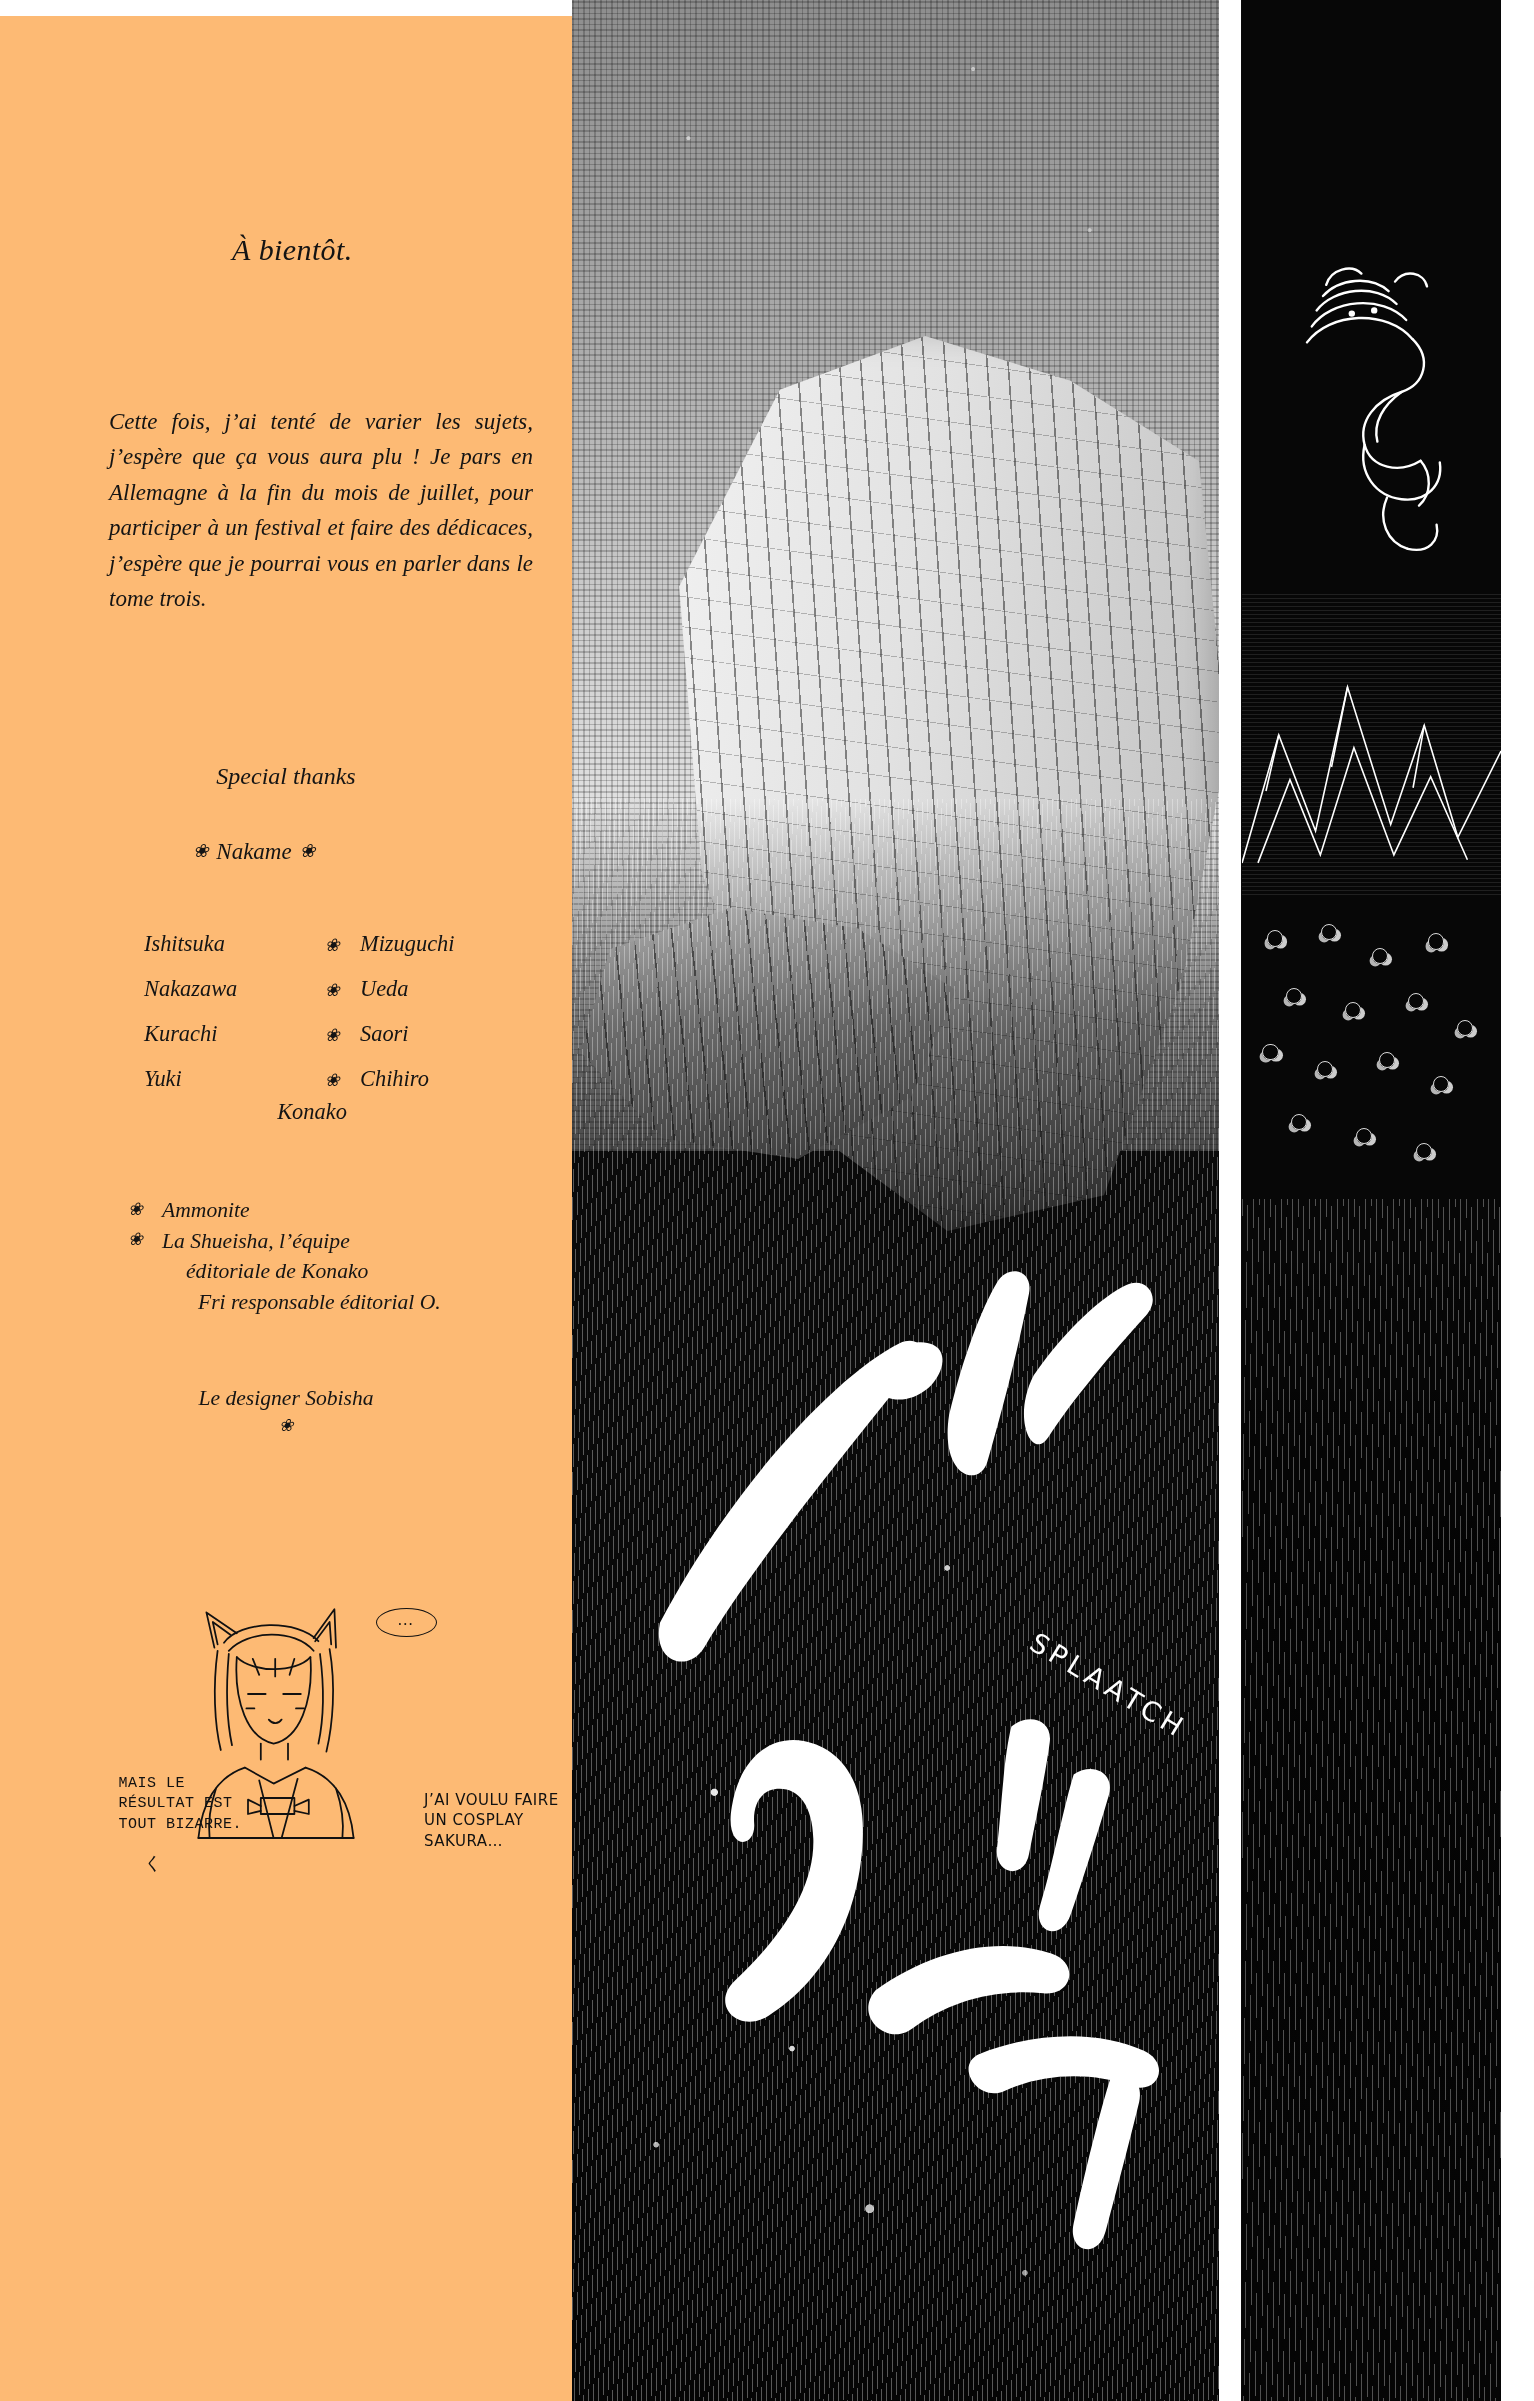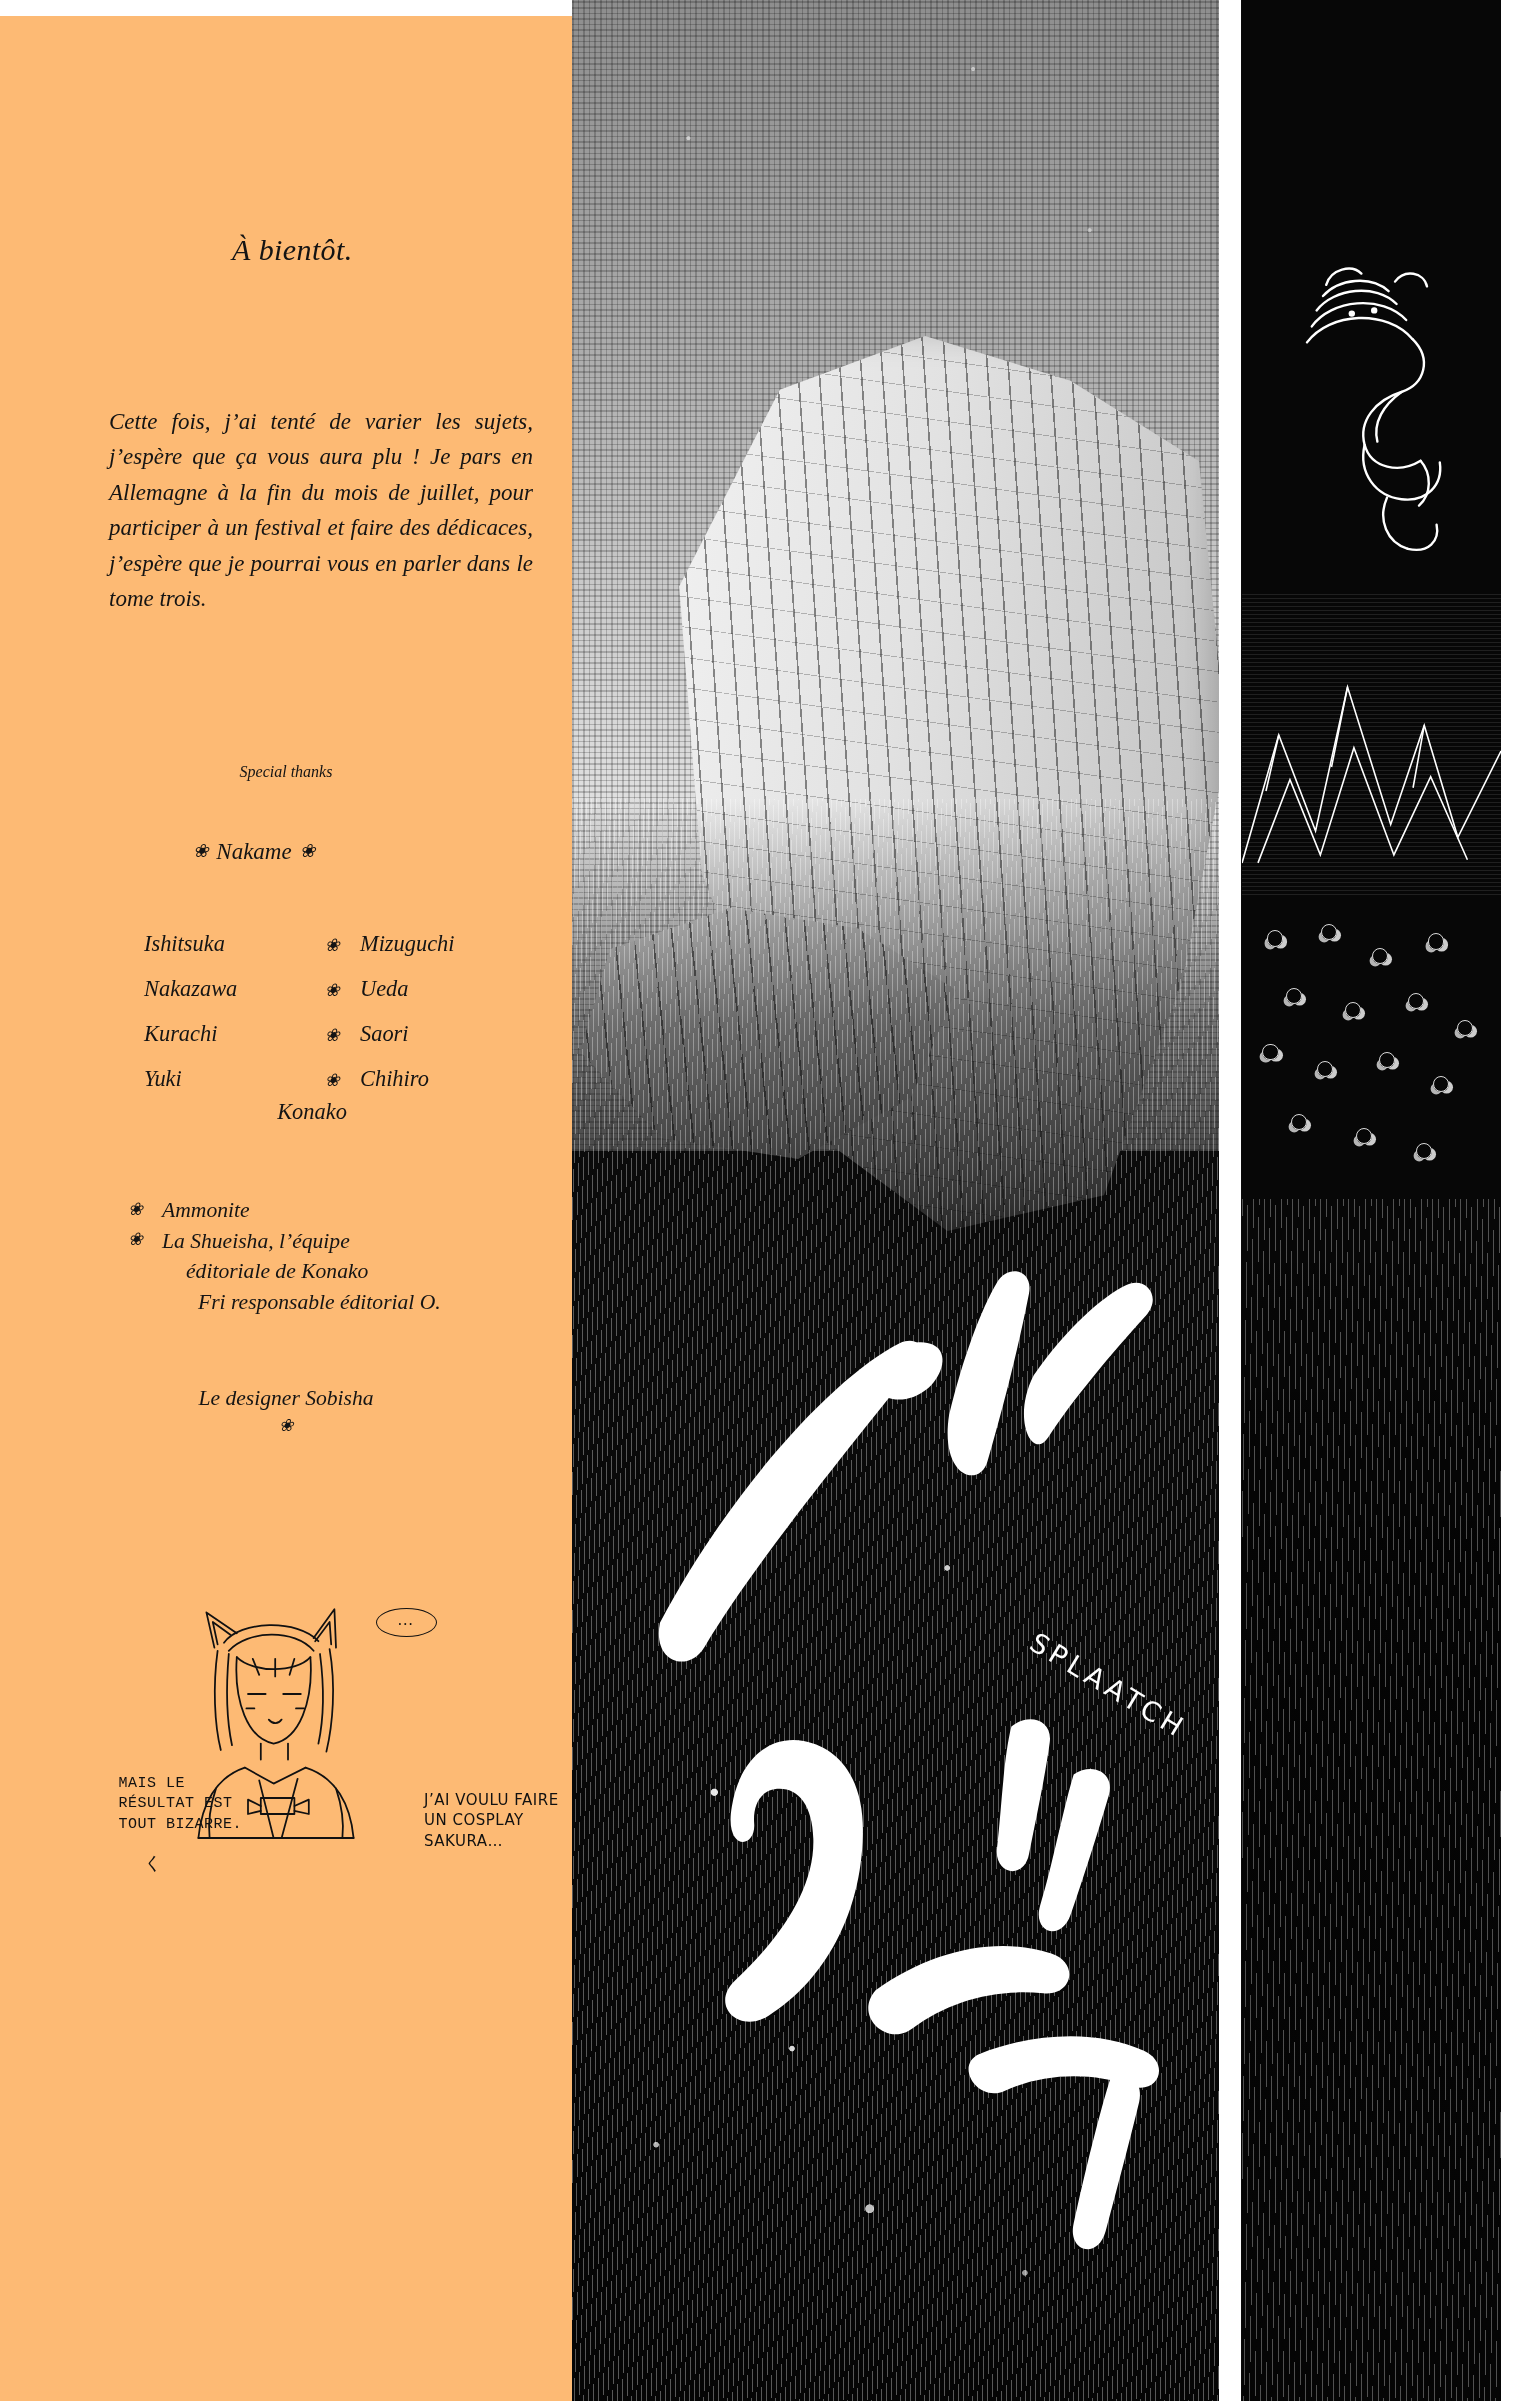--- a/index.html
+++ b/index.html
@@ -54,21 +54,21 @@
     text-align: justify;
     text-justify: inter-word;
   }
 
   .special-thanks {
     position: absolute;
     left: 0;
     top: 747px;
     width: 572px;
     text-align: center;
-    font-size: 16px;
+    font-size: 24px;
     font-style: italic;
   }
 
   .nakame-line {
     position: absolute;
     left: 0;
     top: 823px;
     width: 508px;
     text-align: center;
     font-size: 23px;

